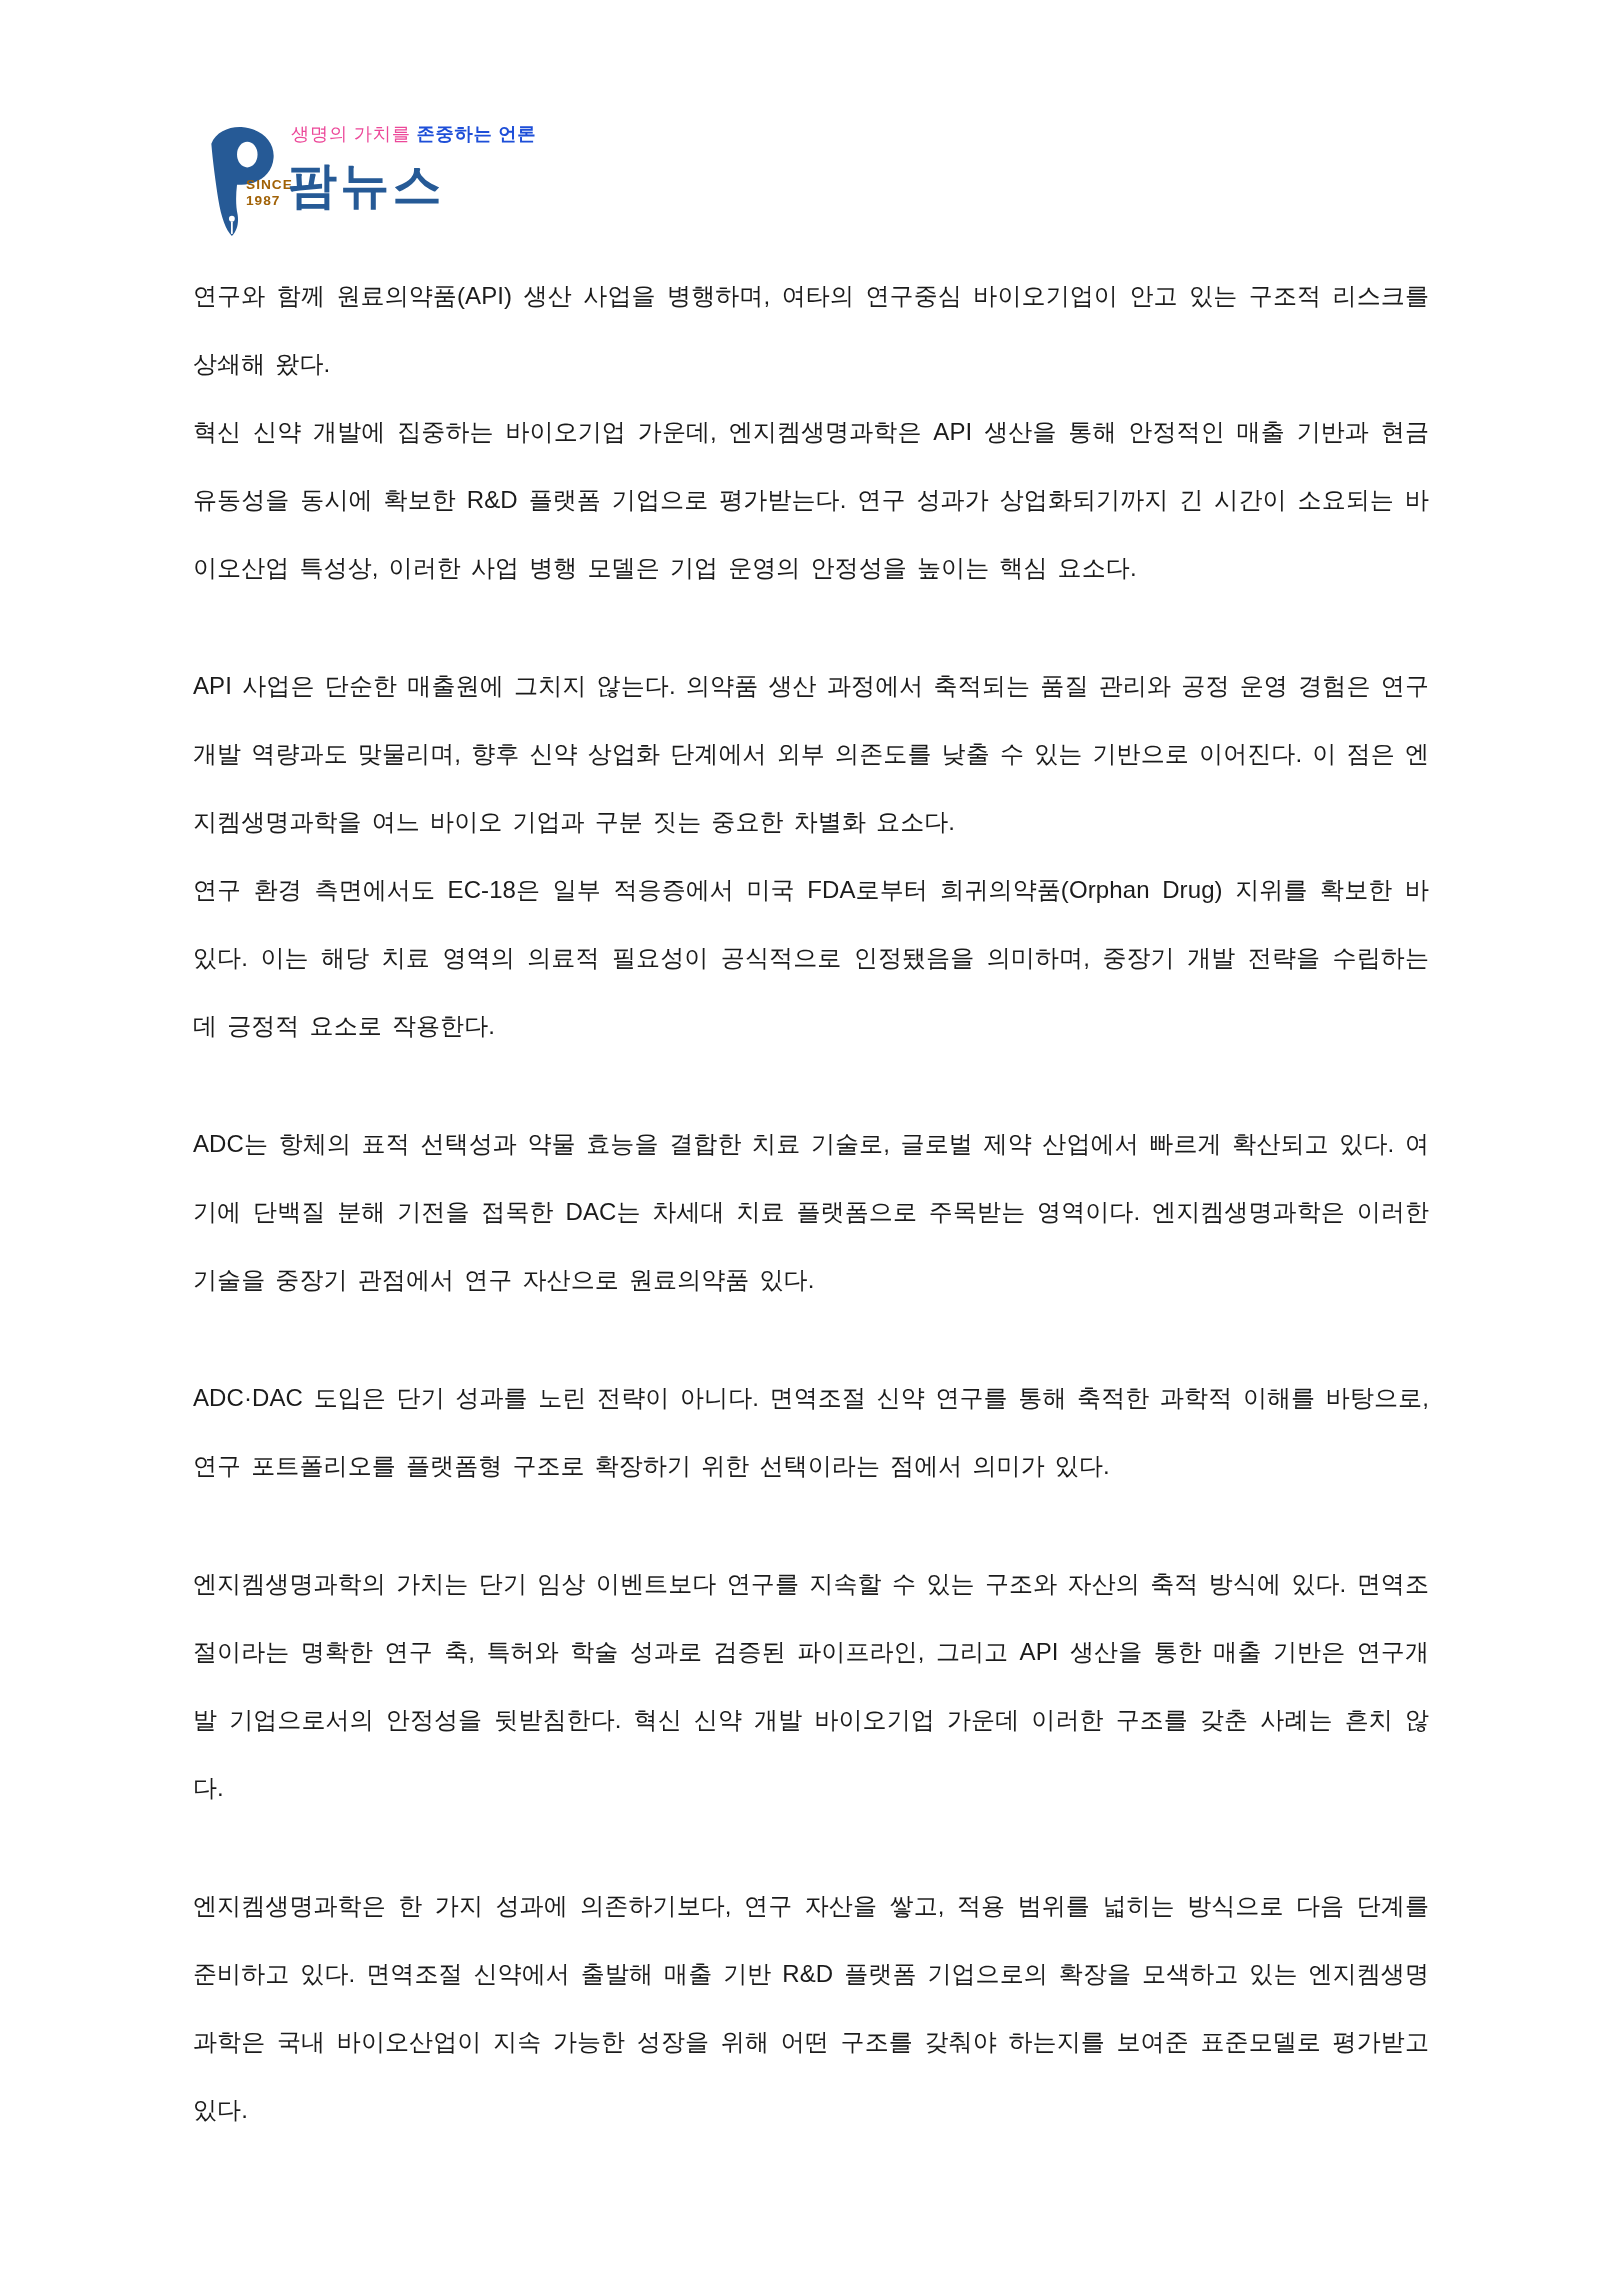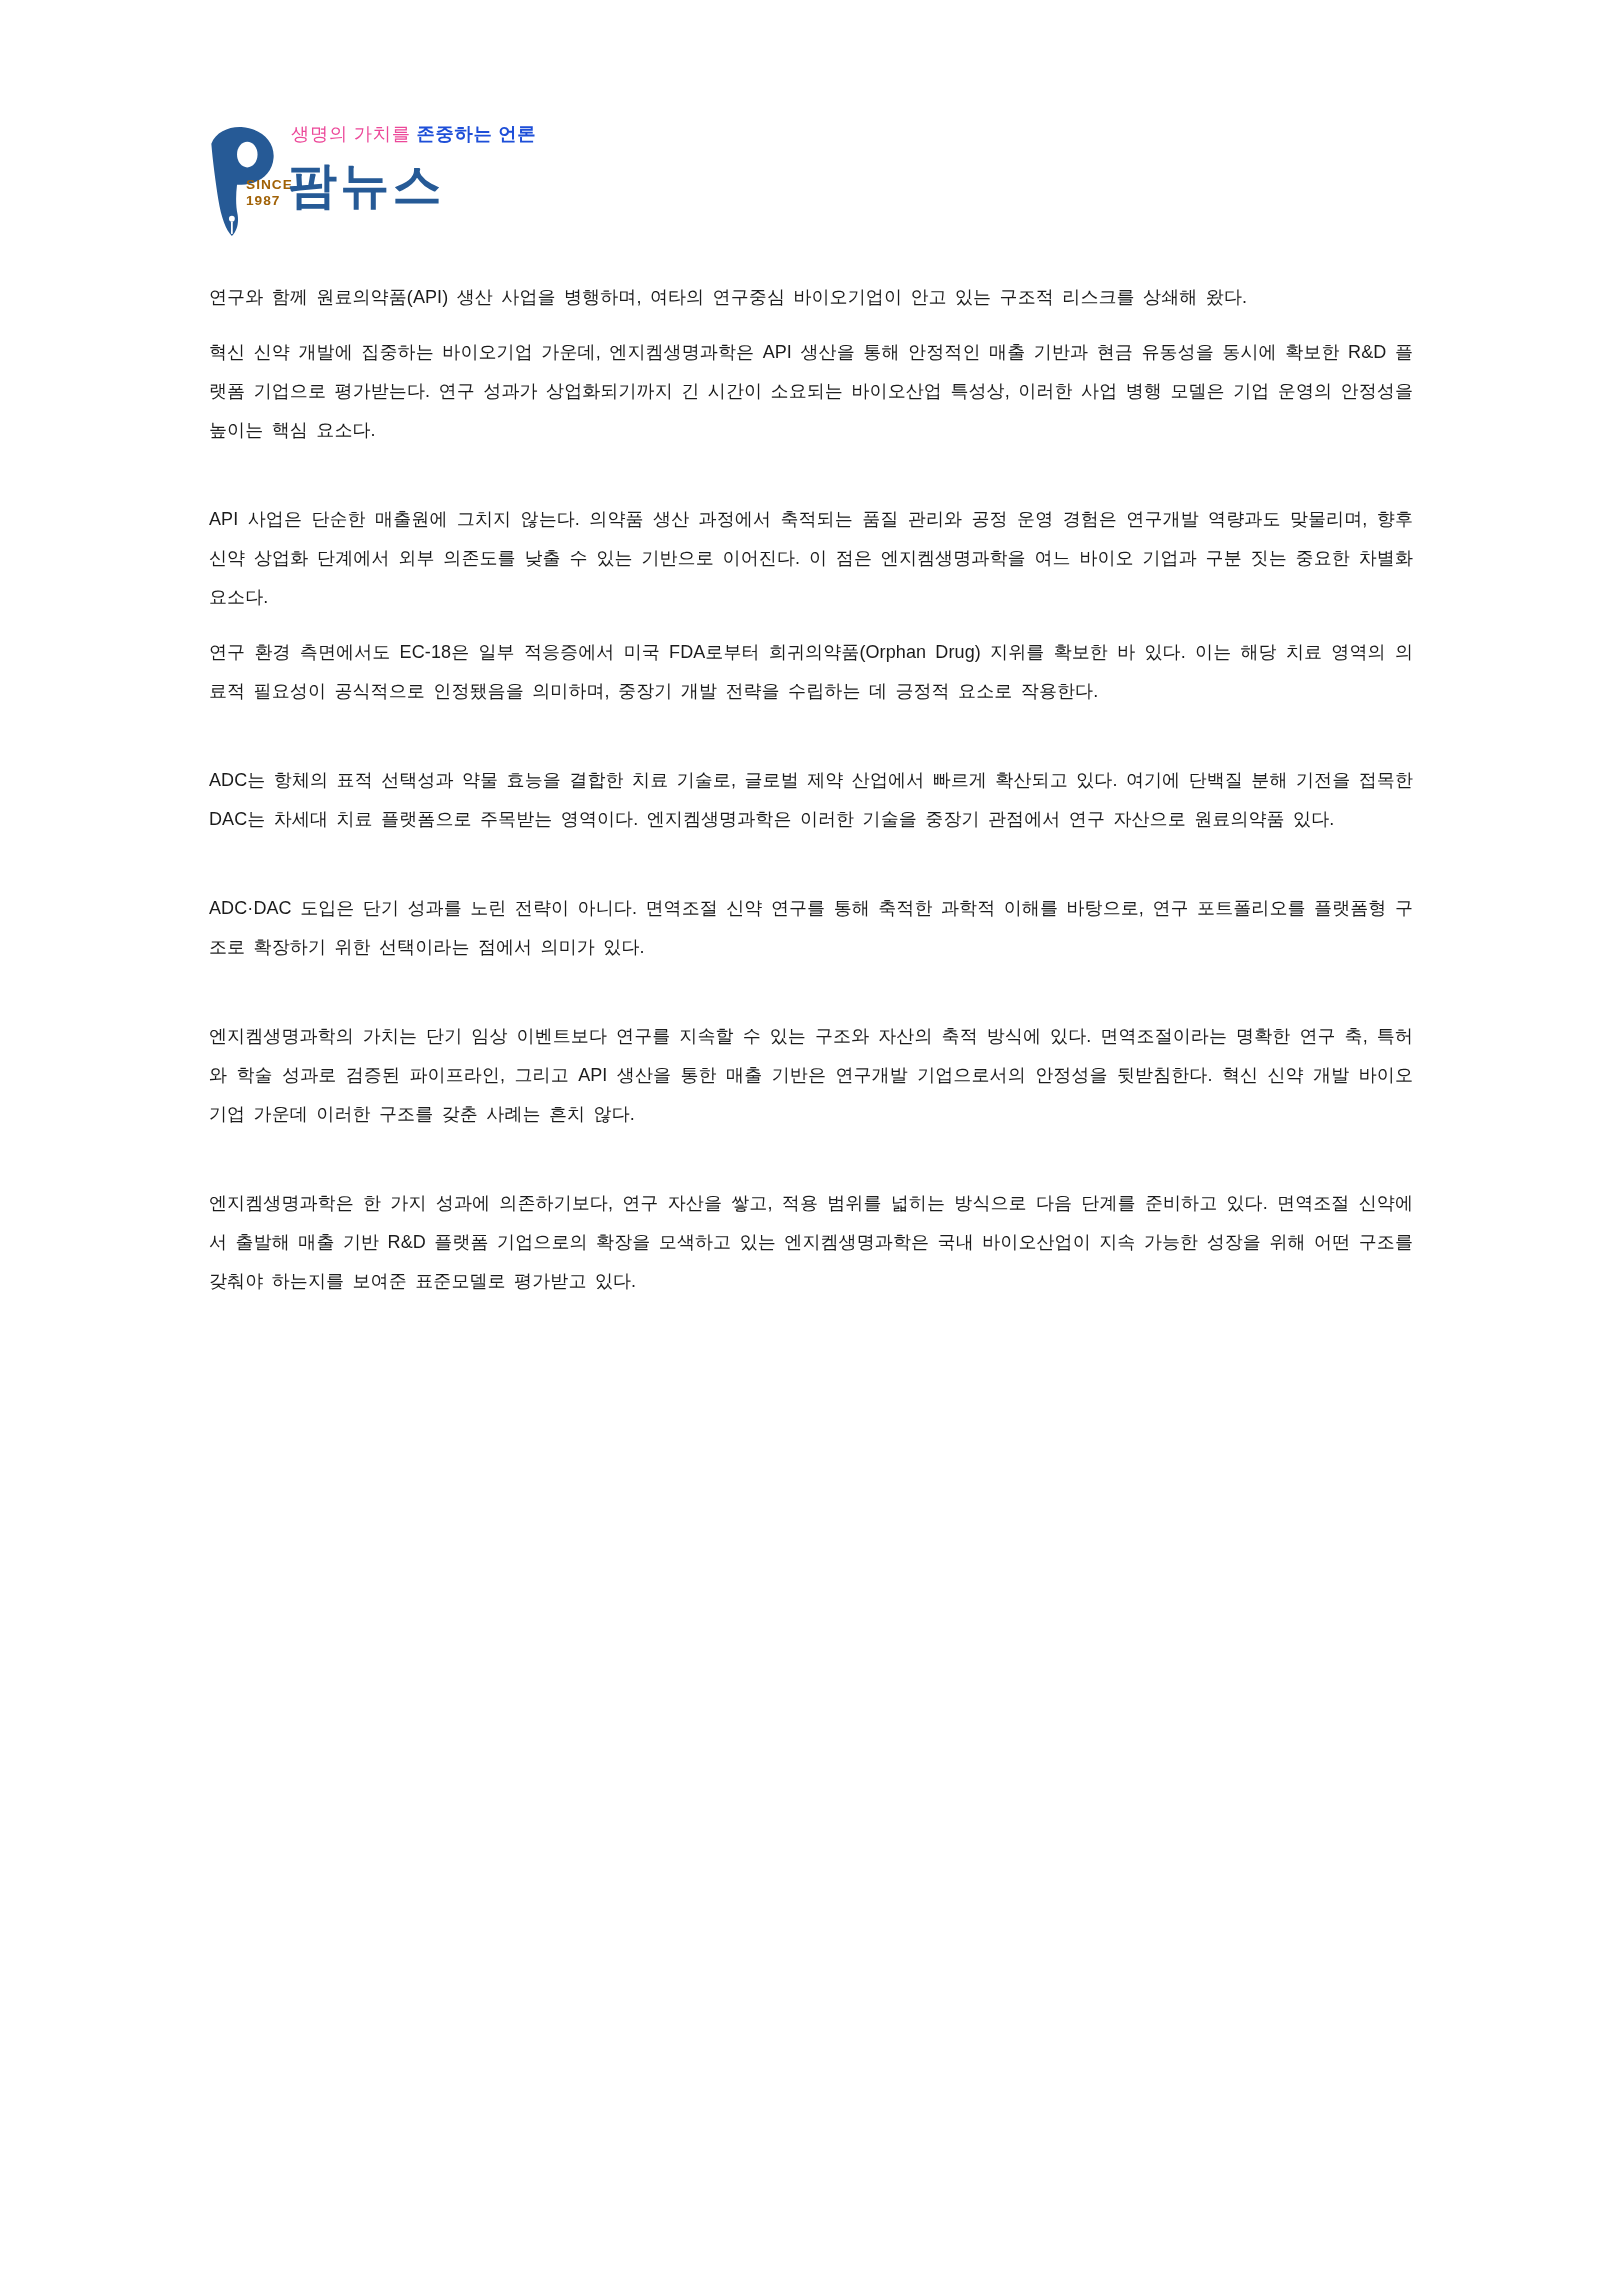--- a/index.html
+++ b/index.html
@@ -30,22 +30,22 @@
     font-size:49px; line-height:72px;
     font-weight:800; color:#265a96; letter-spacing:3.3px; white-space:nowrap;
   }
 
   
   .article {
     position:absolute; left:193px; top:262px; width:1236px;
     color:#1b1b1b;
   }
   .para {
-    margin:16px;
-    font-size:18px; line-height:39px;
+    margin:0;
+    font-size:24px; line-height:68px;
     text-align:justify; text-align-last:left;
     word-spacing:3.3px; letter-spacing:0.1px;
     word-break:normal;
   }
   .para.gap { margin-bottom:50px; }
 </style>
 </head>
 <body>
 
 <div class="page">

